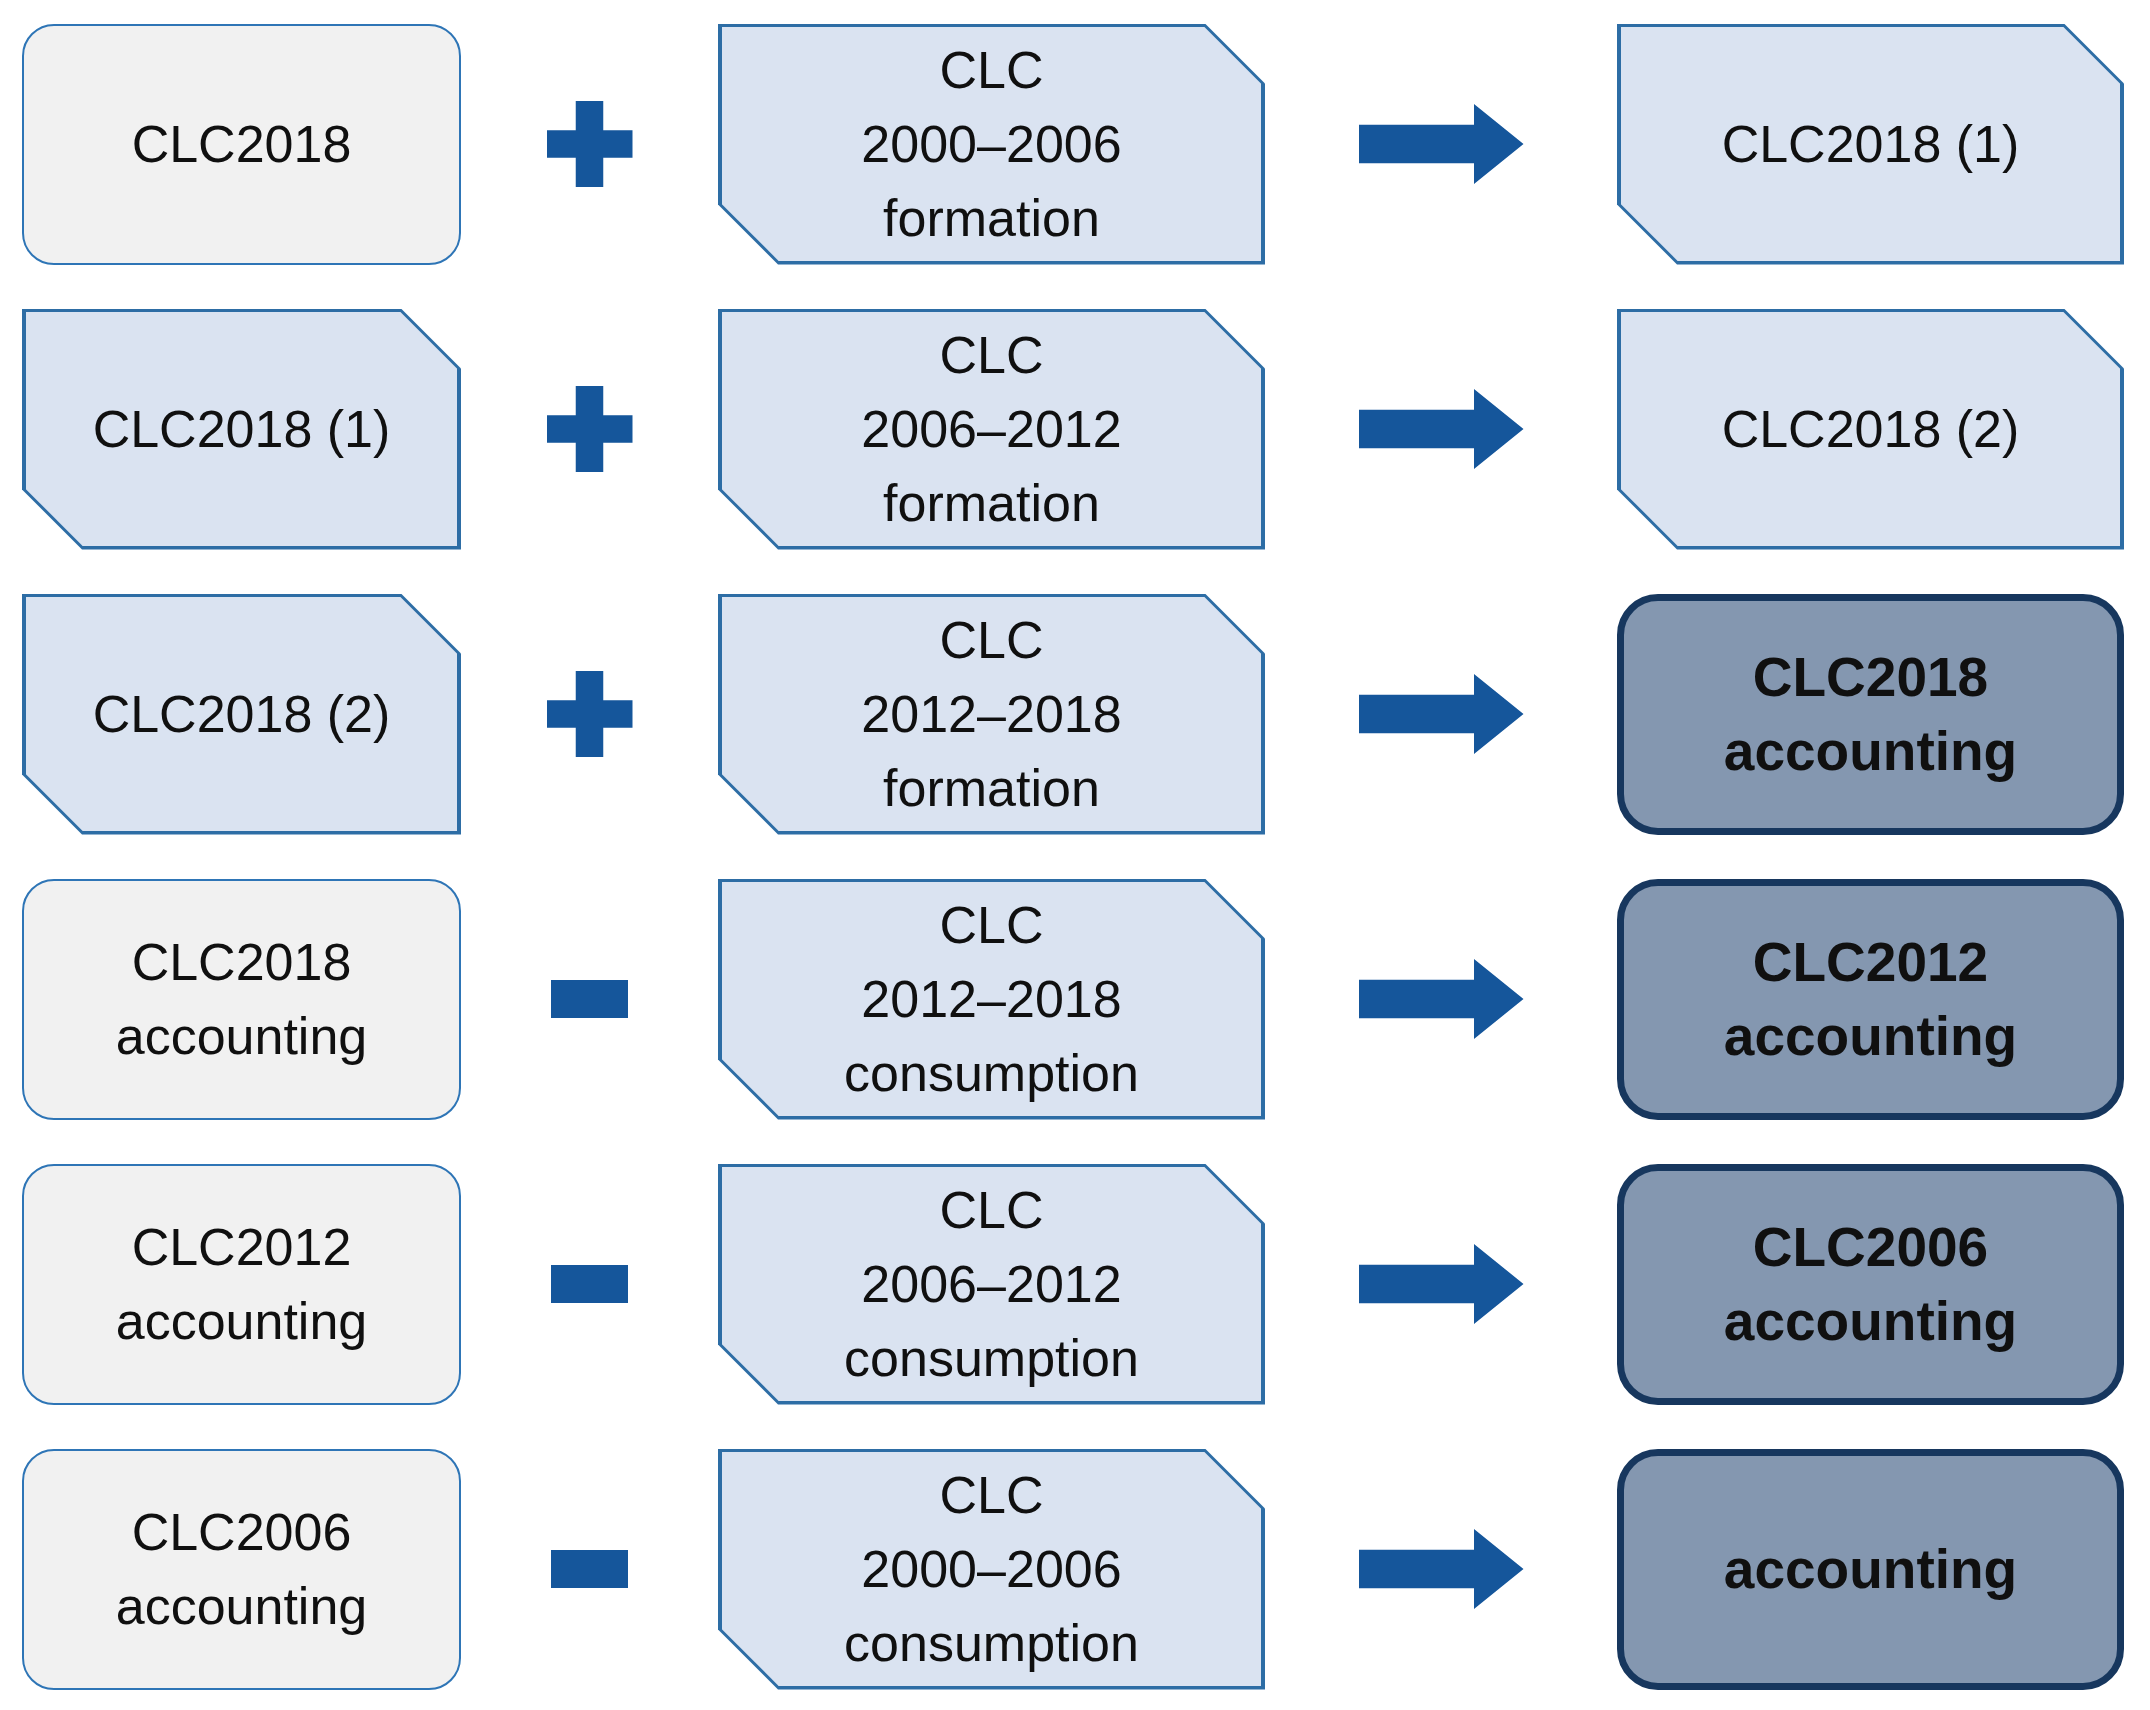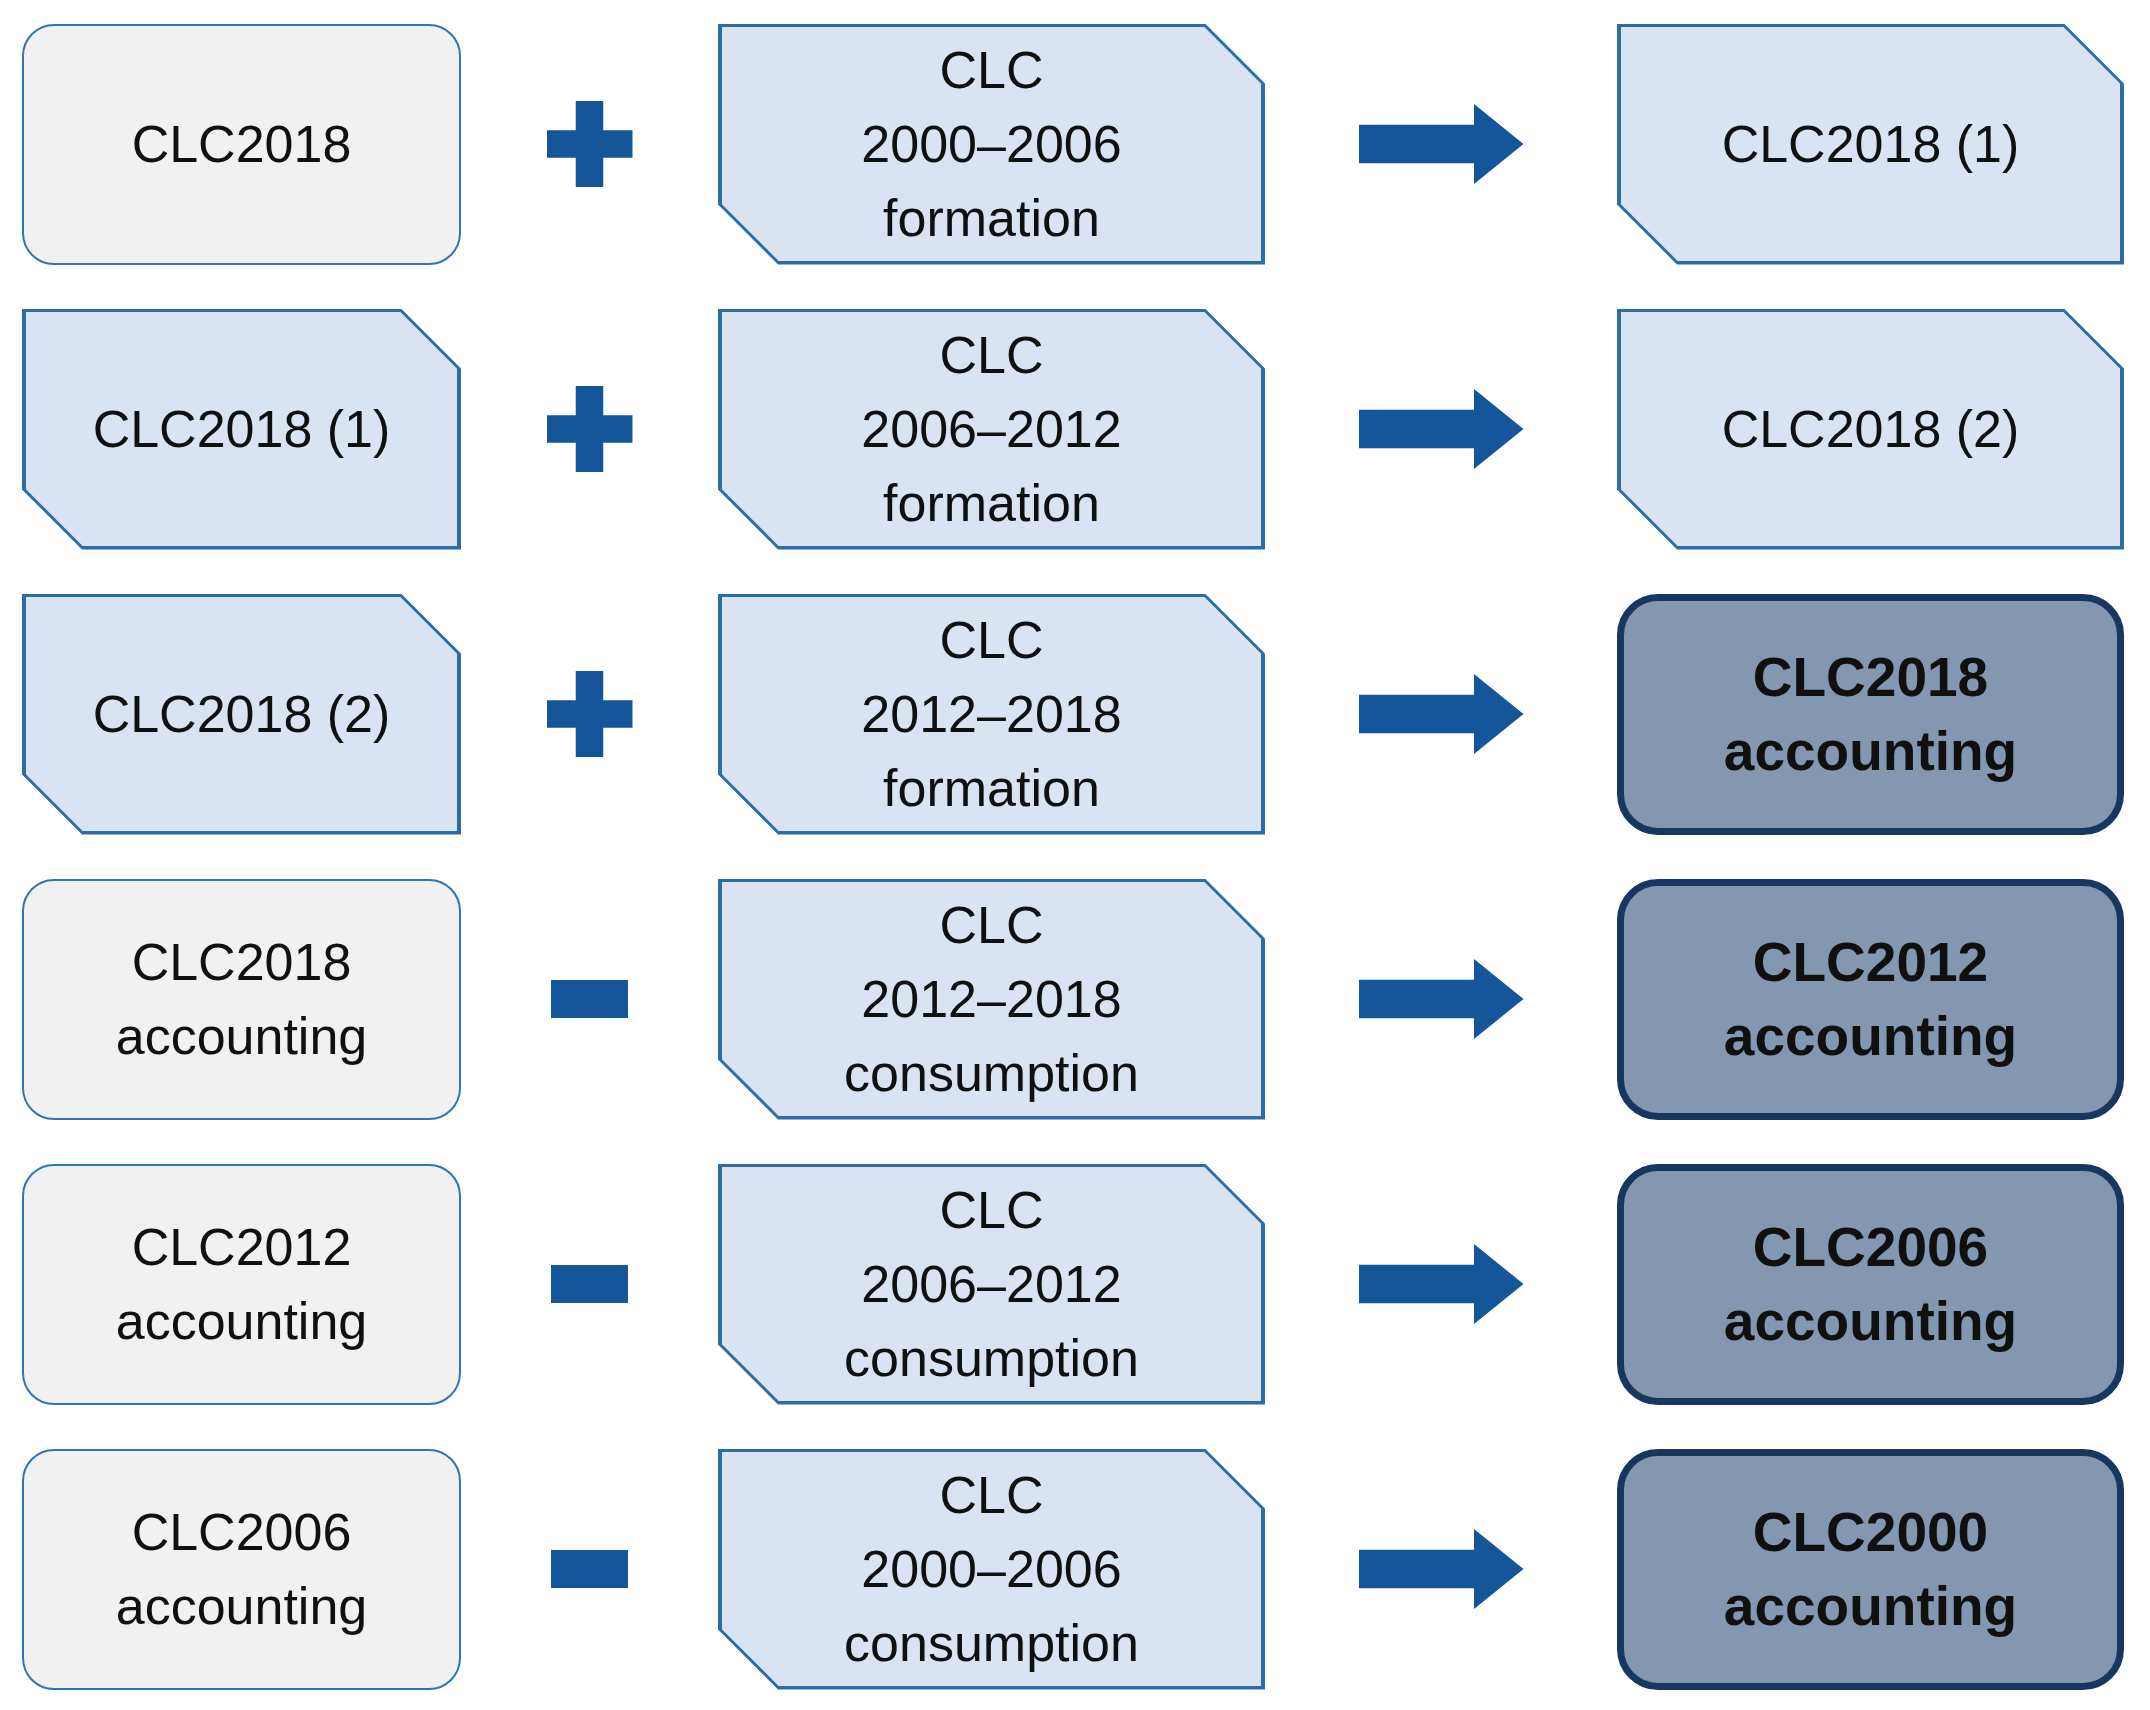--- a/index.html
+++ b/index.html
@@ -257,21 +257,20 @@
           <span class="line">consumption</span>
         </div>
       </div>
     </div>
     <div class="cell">
       <div class="arrow"></div>
     </div>
     <div class="cell stretch">
       <div class="box dark">
         <div class="box-text">
-          <span class="line">CLC2000</span>
           <span class="line">accounting</span>
 
         </div>
       </div>
     </div>
 
   </div>
 </div>
 
 

